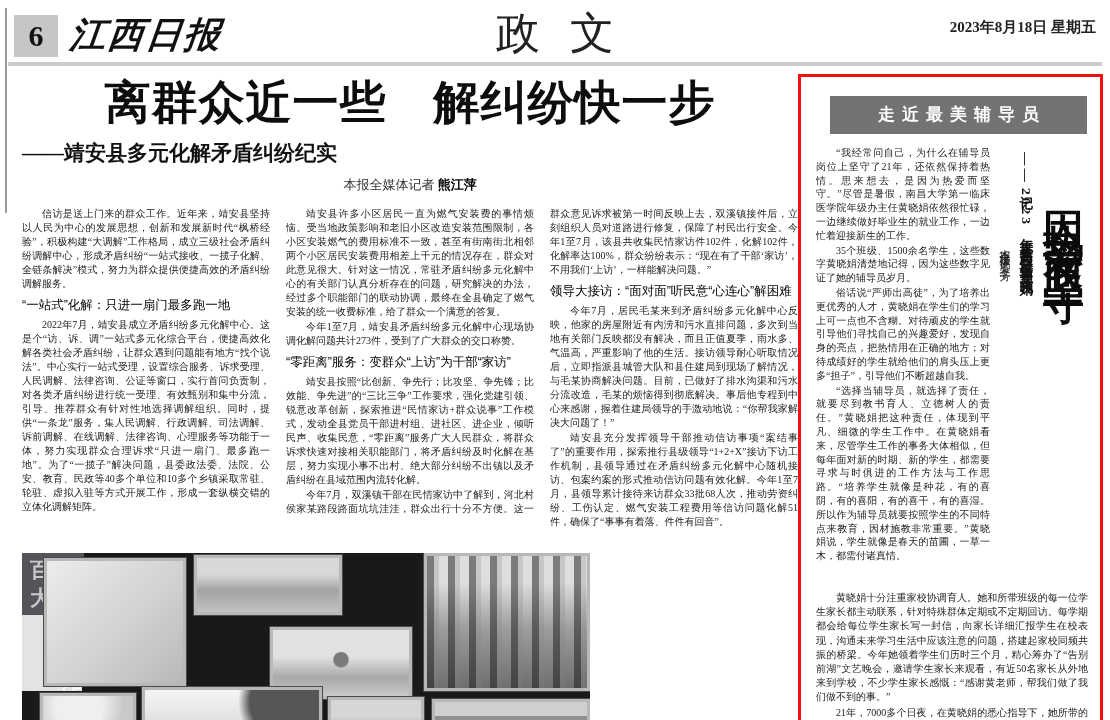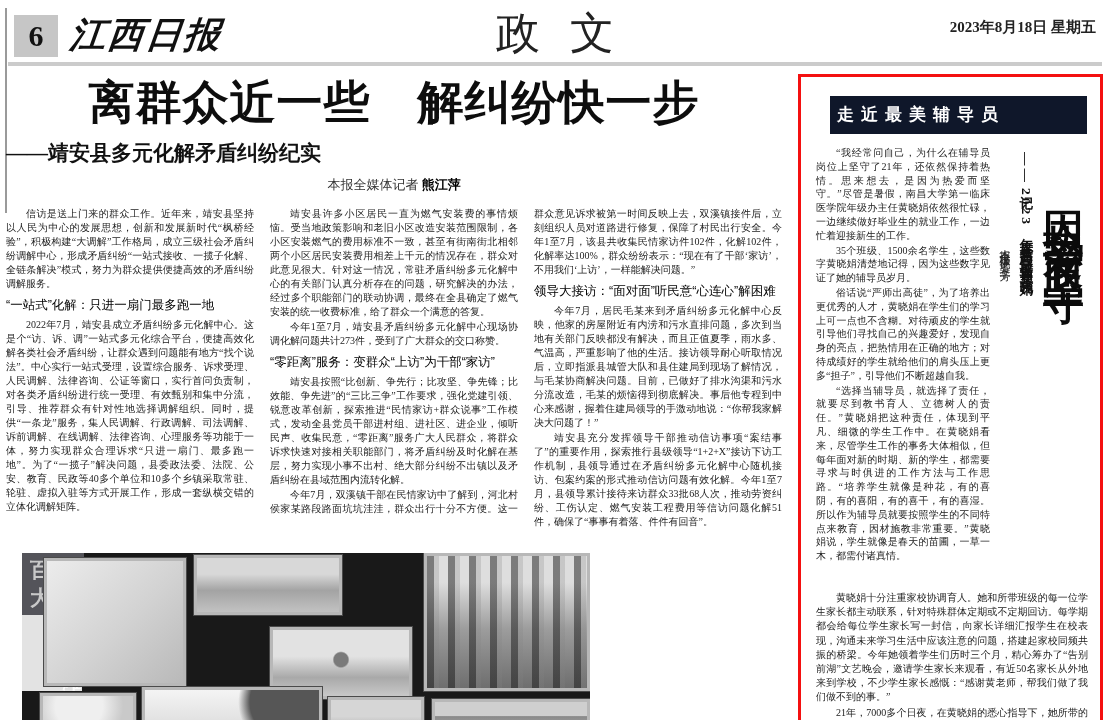--- a/index.html
+++ b/index.html
@@ -16,21 +16,21 @@
     transform: skewX(-6deg); letter-spacing:2px; color:#111; }
   .section-title { position:absolute; left:400px; top:10px; width:310px; text-align:center;
     font: 400 44px/1.1 "Liberation Serif", serif; letter-spacing:30px; text-indent:30px; color:#222; }
   .dateline { position:absolute; right:14px; top:20px; font: bold 15px/1 "Liberation Serif", serif; color:#222; }
   .editorline { position:absolute; right:14px; top:44px; font: 13px/1 "Liberation Serif", serif; color:#555;margin-top:40px; }
   .editorline .sq { display:inline-block; width:10px; height:10px; background:#111; margin-right:6px; }
   .editorline b { color:#111; font-family:"Liberation Sans",sans-serif; }
   .mast-rule { position:absolute; left:8px; right:8px; top:62px; height:4px; background:#cbcbcb; }
 
   
-  .main-article { position:absolute; left:6px; top:76px; width:776px; }
+  .main-article { position:absolute; left:22px; top:76px; width:776px; }
   .headline { text-align:center; font-family:"Liberation Sans","DejaVu Sans",sans-serif;
     font-weight:900; font-size:46px; line-height:1.15; letter-spacing:1px; color:#0d0d0d; }
   .subhead { font-weight:bold; font-size:21px; margin-top:10px; color:#111; }
   .byline { text-align:center; font-size:13px; margin-top:9px; color:#333; }
   .byline b { color:#000; }
   .cols { margin-top:13px; height:346px; overflow:hidden;
     column-count:3; column-gap:16px; font-size:10px; line-height:1.4; text-align:justify; color:#222; }
   .cols p { text-indent:2em; margin-bottom:1px; }
   .cols h3 { font-family:"Liberation Sans",sans-serif; font-size:12.5px; font-weight:normal;
     margin:6px 0 4px; color:#000; line-height:1.35; }
@@ -60,21 +60,21 @@
     background: radial-gradient(circle at 82% 30%, #565656 0 26%, transparent 34%),
                 linear-gradient(#f4f4f4, #dcdcdc); }
   .ph-g { left:306px; top:144px; width:96px; height:36px;
     background: linear-gradient(#d6d6d6 0 55%, #b0b0b0); }
   .ph-h { left:410px; top:146px; width:158px; height:34px;
     background: linear-gradient(#cfcfcf 0 50%, #8a8a8a 52%, #a7a7a7); }
 
   
   .feature { position:absolute; left:798px; top:74px; width:305px; min-height:638px;
     border:3px solid #f41010; background:#fff; }
-  .fx-banner { margin:19px 13px 10px 29px; background:#0f172a; color:#fff; text-align:left;
+  .fx-banner { margin:19px 13px 10px 29px; background:#737373; color:#fff; text-align:center;
     font-family:"Liberation Sans",sans-serif; font-weight:bold; font-size:17px;
     letter-spacing:7px; text-indent:7px; padding:7px 0 8px; }
   .fx-row { display:flex; padding:2px 8px 0 15px; }
   .fx-text { width:174px; font-size:10px; line-height:1.38; text-align:justify; color:#222; }
   .fx-text p, .fx-wide p { text-indent:2em; margin-bottom:1px; }
   .fx-vert { flex:1; writing-mode:vertical-rl; height:440px; padding-top:2px; color:#111; }
   .fx-title { font-family:"Liberation Sans",sans-serif; font-weight:900; font-size:41px;
     letter-spacing:14px; margin-top:30px; padding-left:2px; color:#0b0b0b; }
   .fx-kicker { font-weight:bold; font-size:13.5px; letter-spacing:3px; margin-top:4px; padding-left:5px; }
   .fx-byline { font-size:11px; letter-spacing:2px; margin-top:92px; color:#222; }

